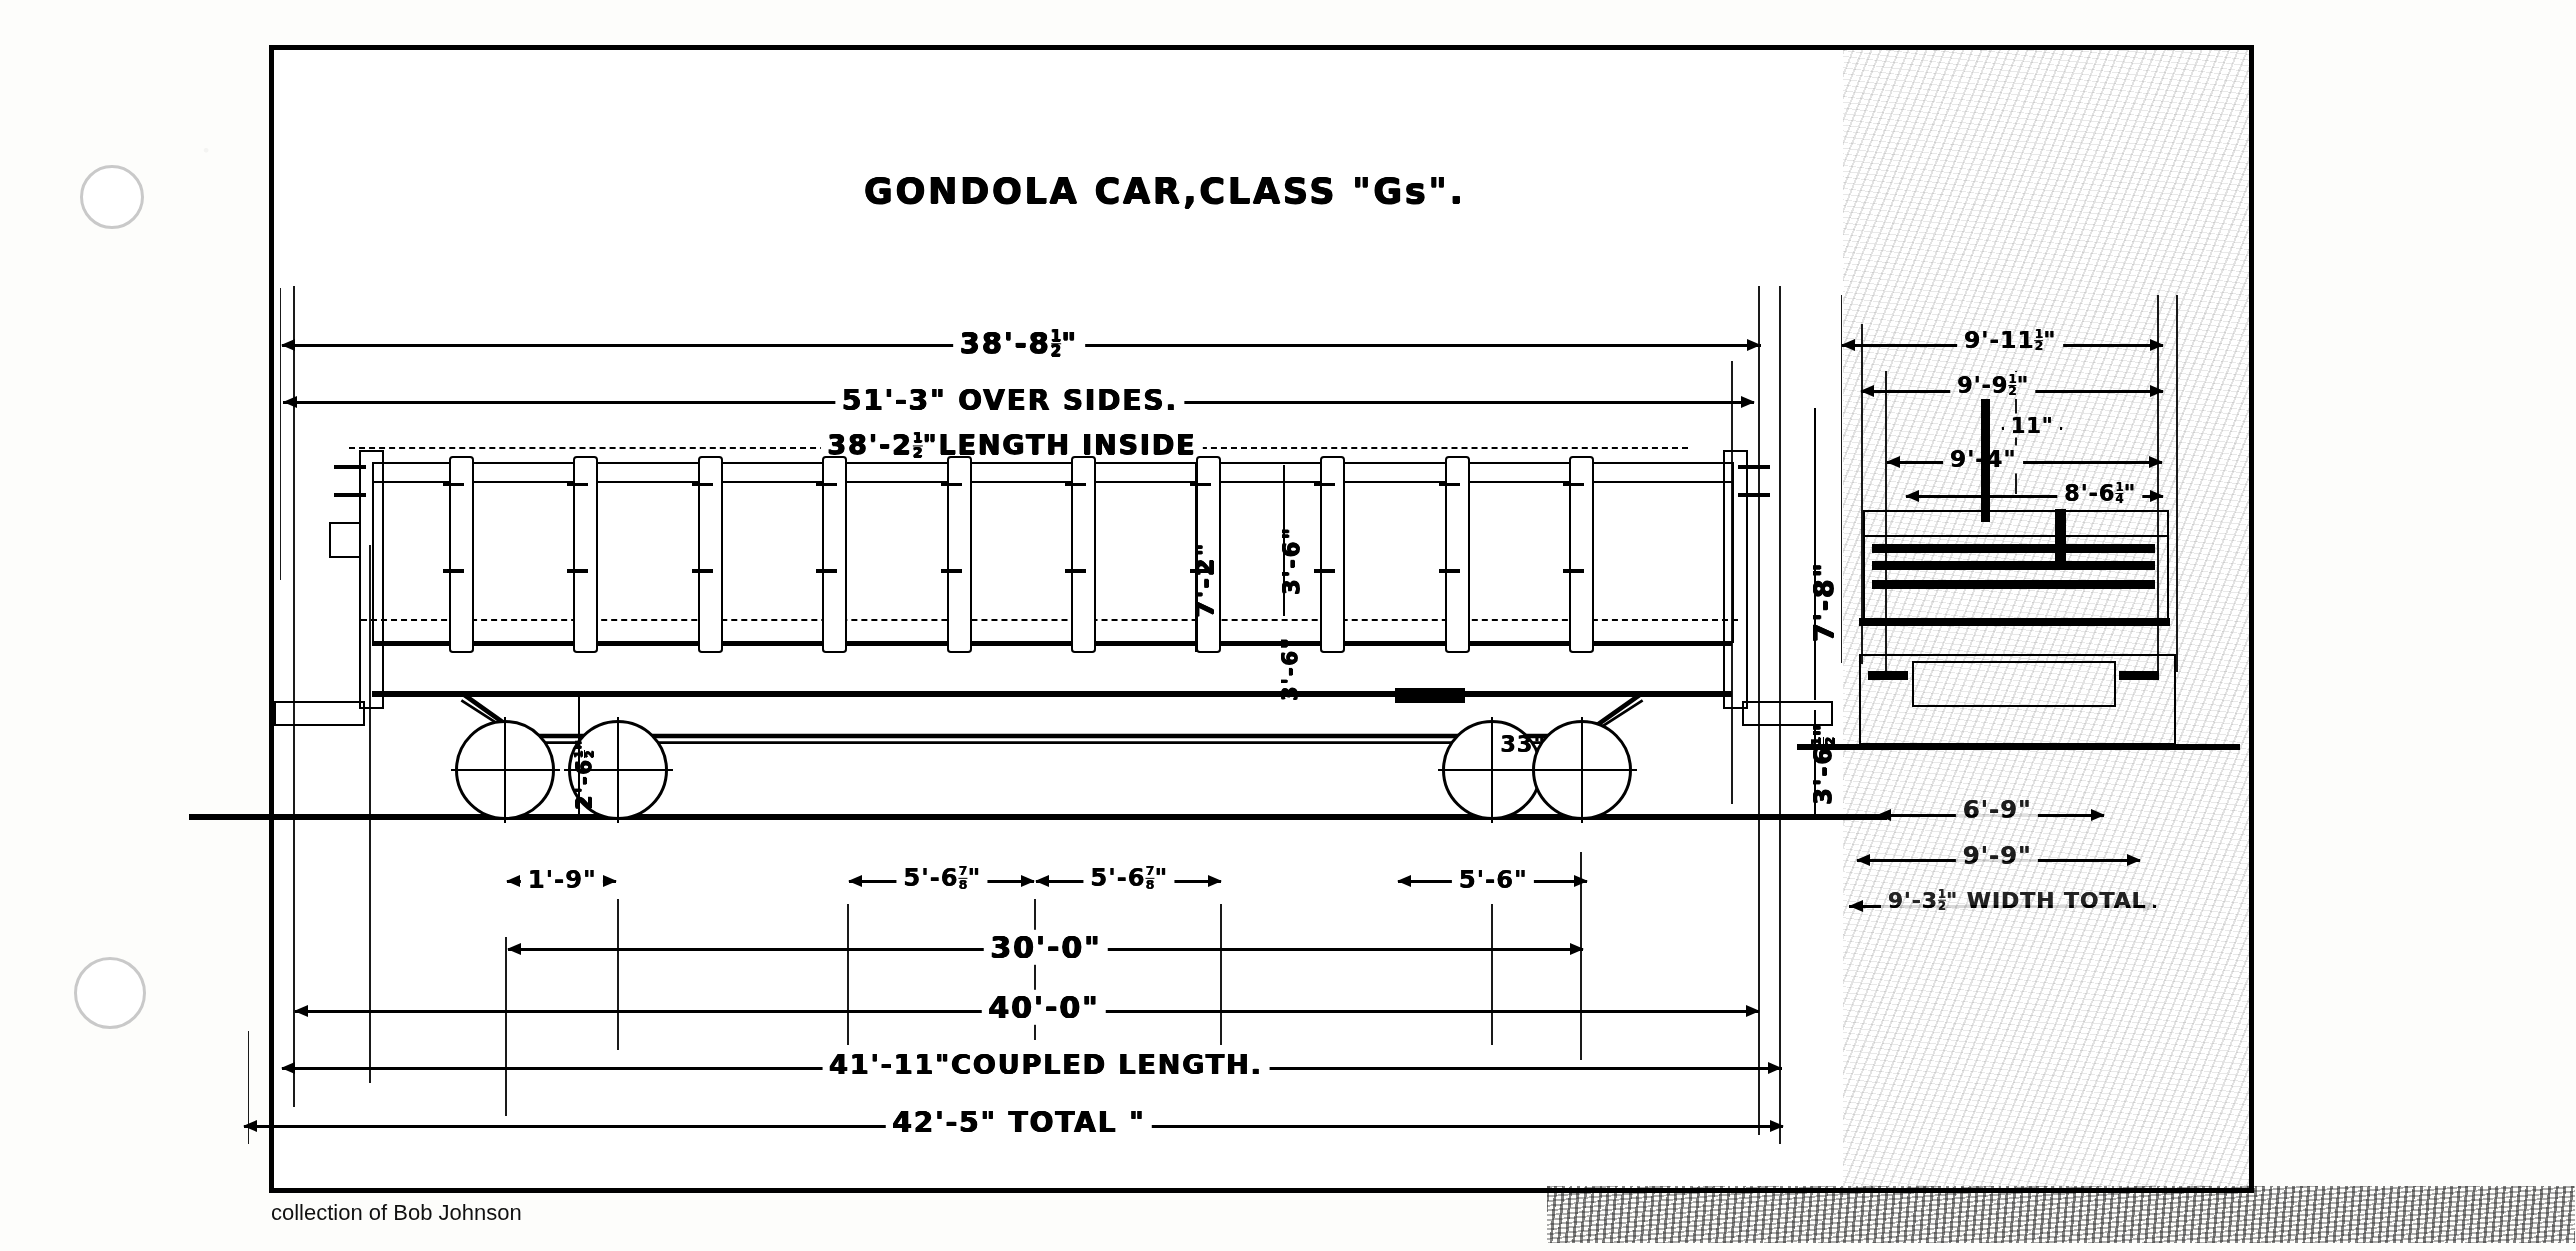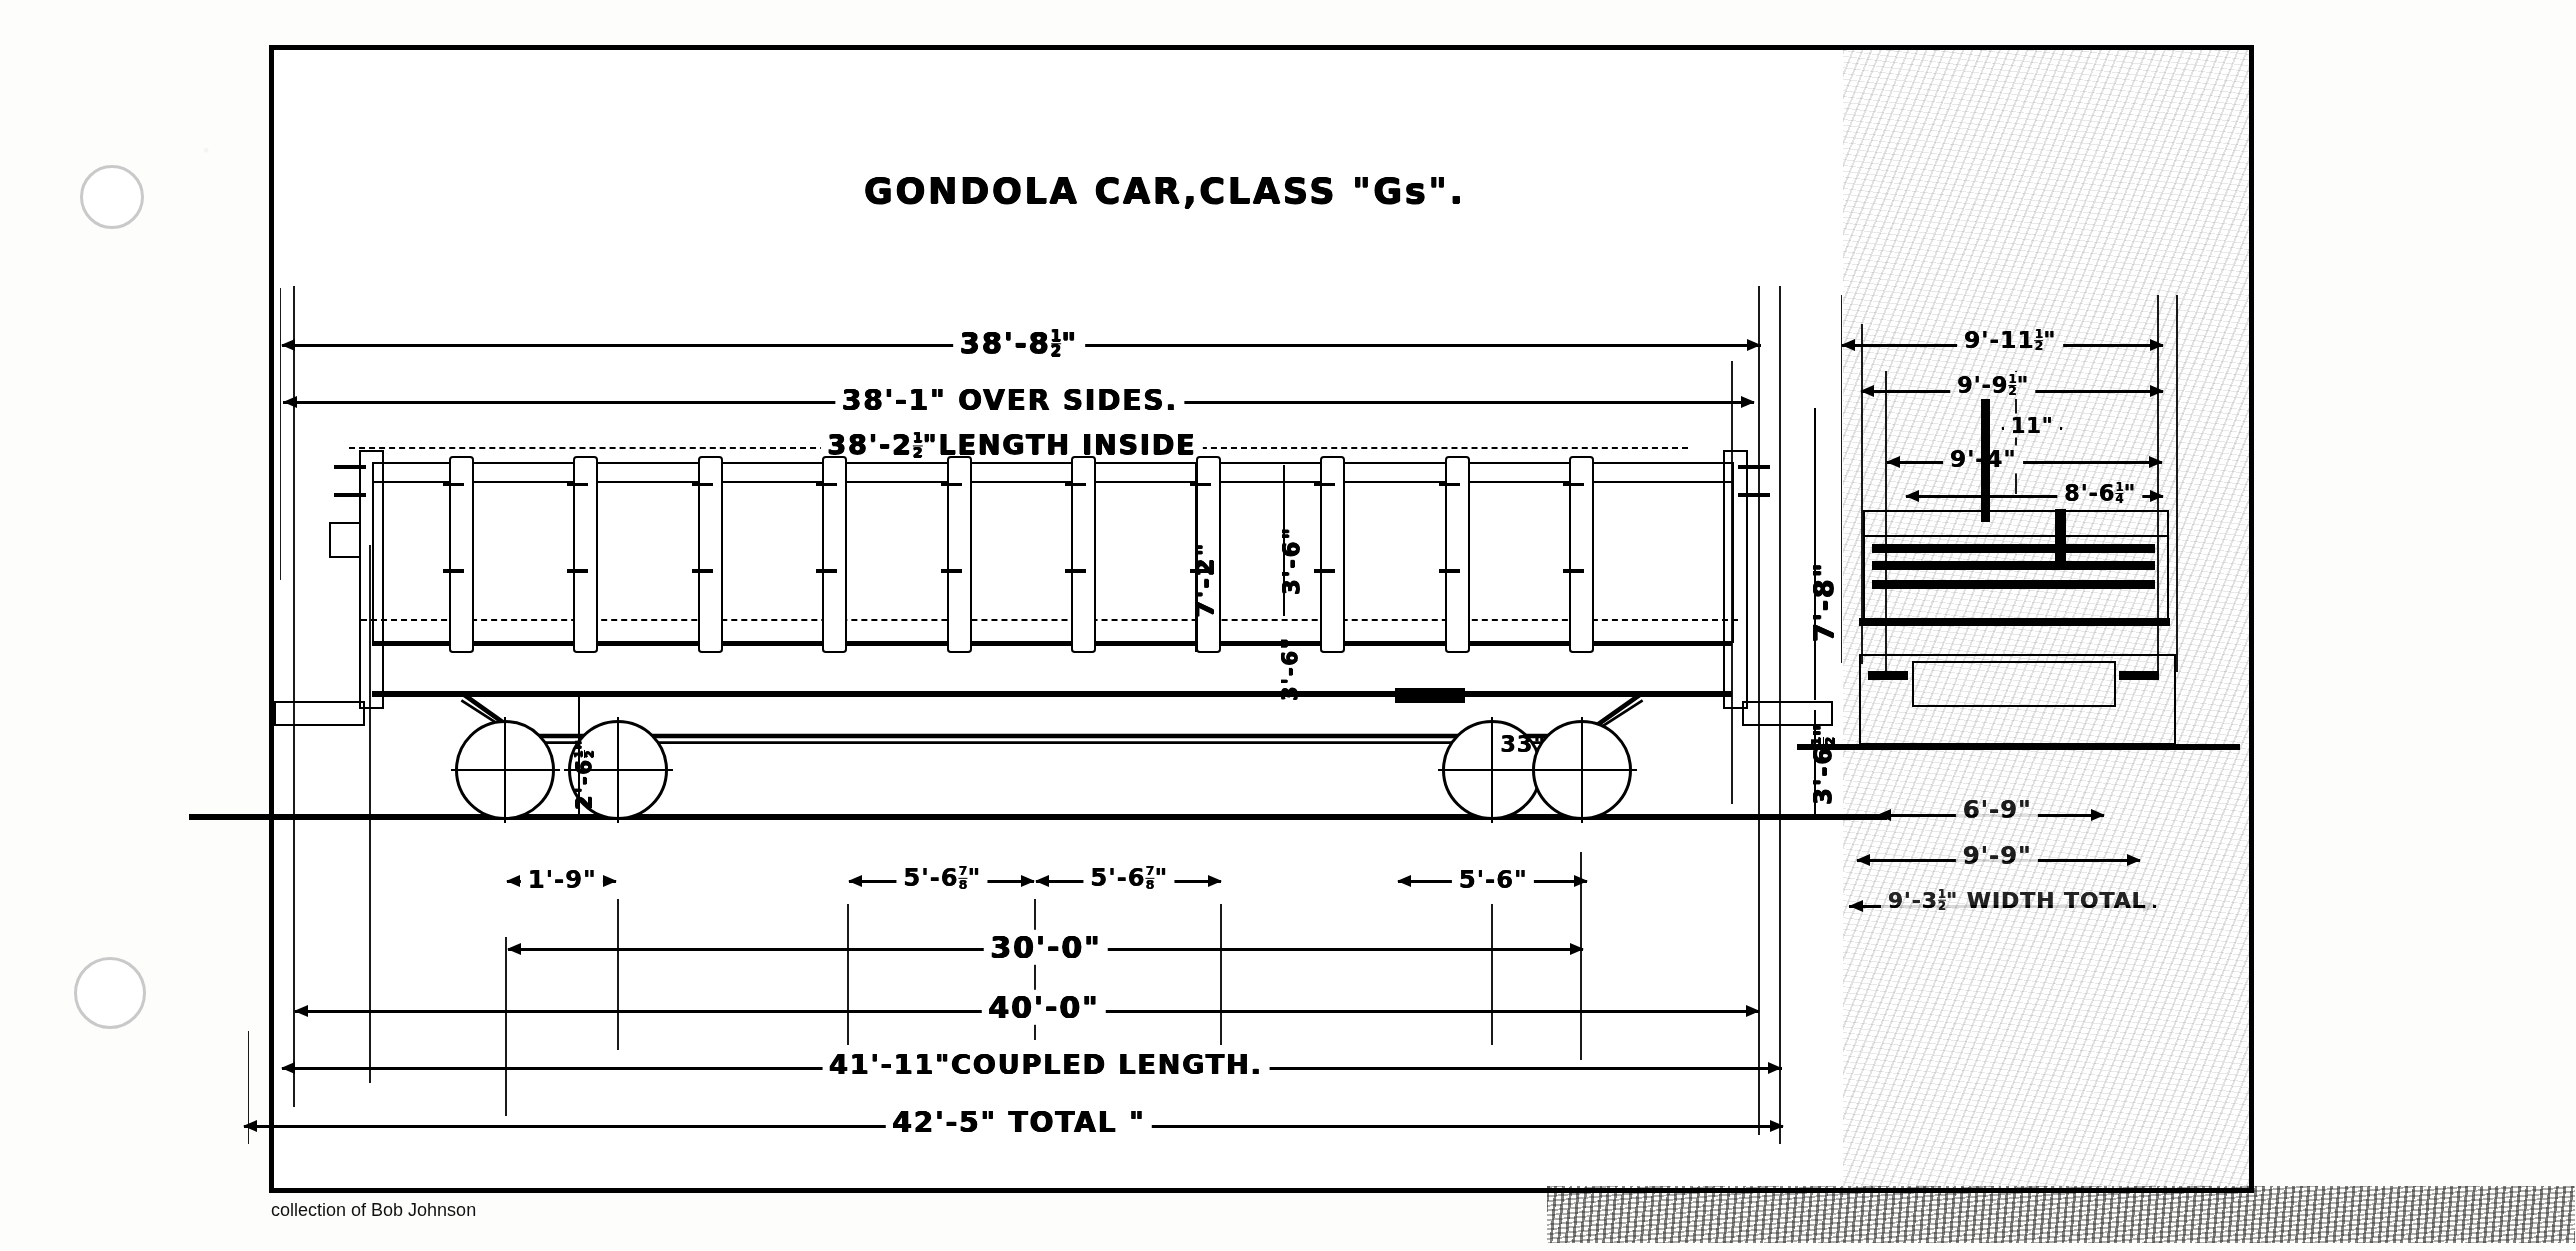--- a/index.html
+++ b/index.html
@@ -88,21 +88,21 @@
        repeating-linear-gradient(175deg, rgba(0,0,0,.35) 0 1.9px, transparent 1.9px 4.7px);
      mix-blend-mode:multiply;}
 
   
   .punch{position:absolute;border:3.8px solid #bbb;border-radius:50%;background:#fff;}
   .punch.c1{left:80px;top:165px;width:58px;height:58px;
             border-color:#c9c9c9;clip-path:inset(0 0 0 0);}
   .punch.c2{left:74px;top:957px;width:66px;height:66px;border-color:#c9c9c9;}
 
   
-  #caption{position:absolute;left:271px;top:1200px;font-size:18px;
+  #caption{position:absolute;left:271px;top:1200px;font-size:22px;
            font-family:"Liberation Sans",sans-serif;font-weight:400;
            letter-spacing:0;color:#111;}
 </style>
 </head>
 <body>
 
 <div id="scan"></div>
 
 <div class="punch c1"></div>
 <div class="punch c2"></div>
@@ -130,21 +130,21 @@
     <div class="vline thin" style="left:1217px;top:854px; height:141px;"></div>
     <div class="vline thin" style="left:1306px;top:802px; height:208px;"></div>
 
     <div class="dimline" style="left:7.5px;top:294px;width:1479px;"></div>
     <div class="ink dimlabel" style="left:745px;top:294px;font-size:29px;">
       <span>38'-8</span><span class="fr"><i>1</i><i class="den">2</i></span><span>"</span>
     </div>
 
     <div class="dimline" style="left:9.4px;top:351px;width:1471px;"></div>
     <div class="ink dimlabel" style="left:736px;top:351px;font-size:28px;">
-      <span>38'-1</span><span>"&nbsp;</span><span>OVER SIDES.</span>
+      <span>51'-3</span><span>"&nbsp;</span><span>OVER SIDES.</span>
     </div>
 
     <div class="dimline noL noR dashed" style="left:75px;top:397px;width:1339px;"></div>
     <div class="ink dimlabel" style="left:738px;top:396px;font-size:27px;">
       <span>38'-2</span><span class="fr"><i>1</i><i class="den">2</i></span><span>"</span><span>LENGTH INSIDE</span>
     </div>
 
     <div class="body-rect" style="left:98px;top:412px;width:1358px;height:17px;"></div>
     <div class="body-rect" style="left:98px;top:429px;width:1358px;height:162px;border-top:none;"></div>
     <div class="hline" style="left:98px;top:592px;width:1360px;height:3.8px;"></div>

